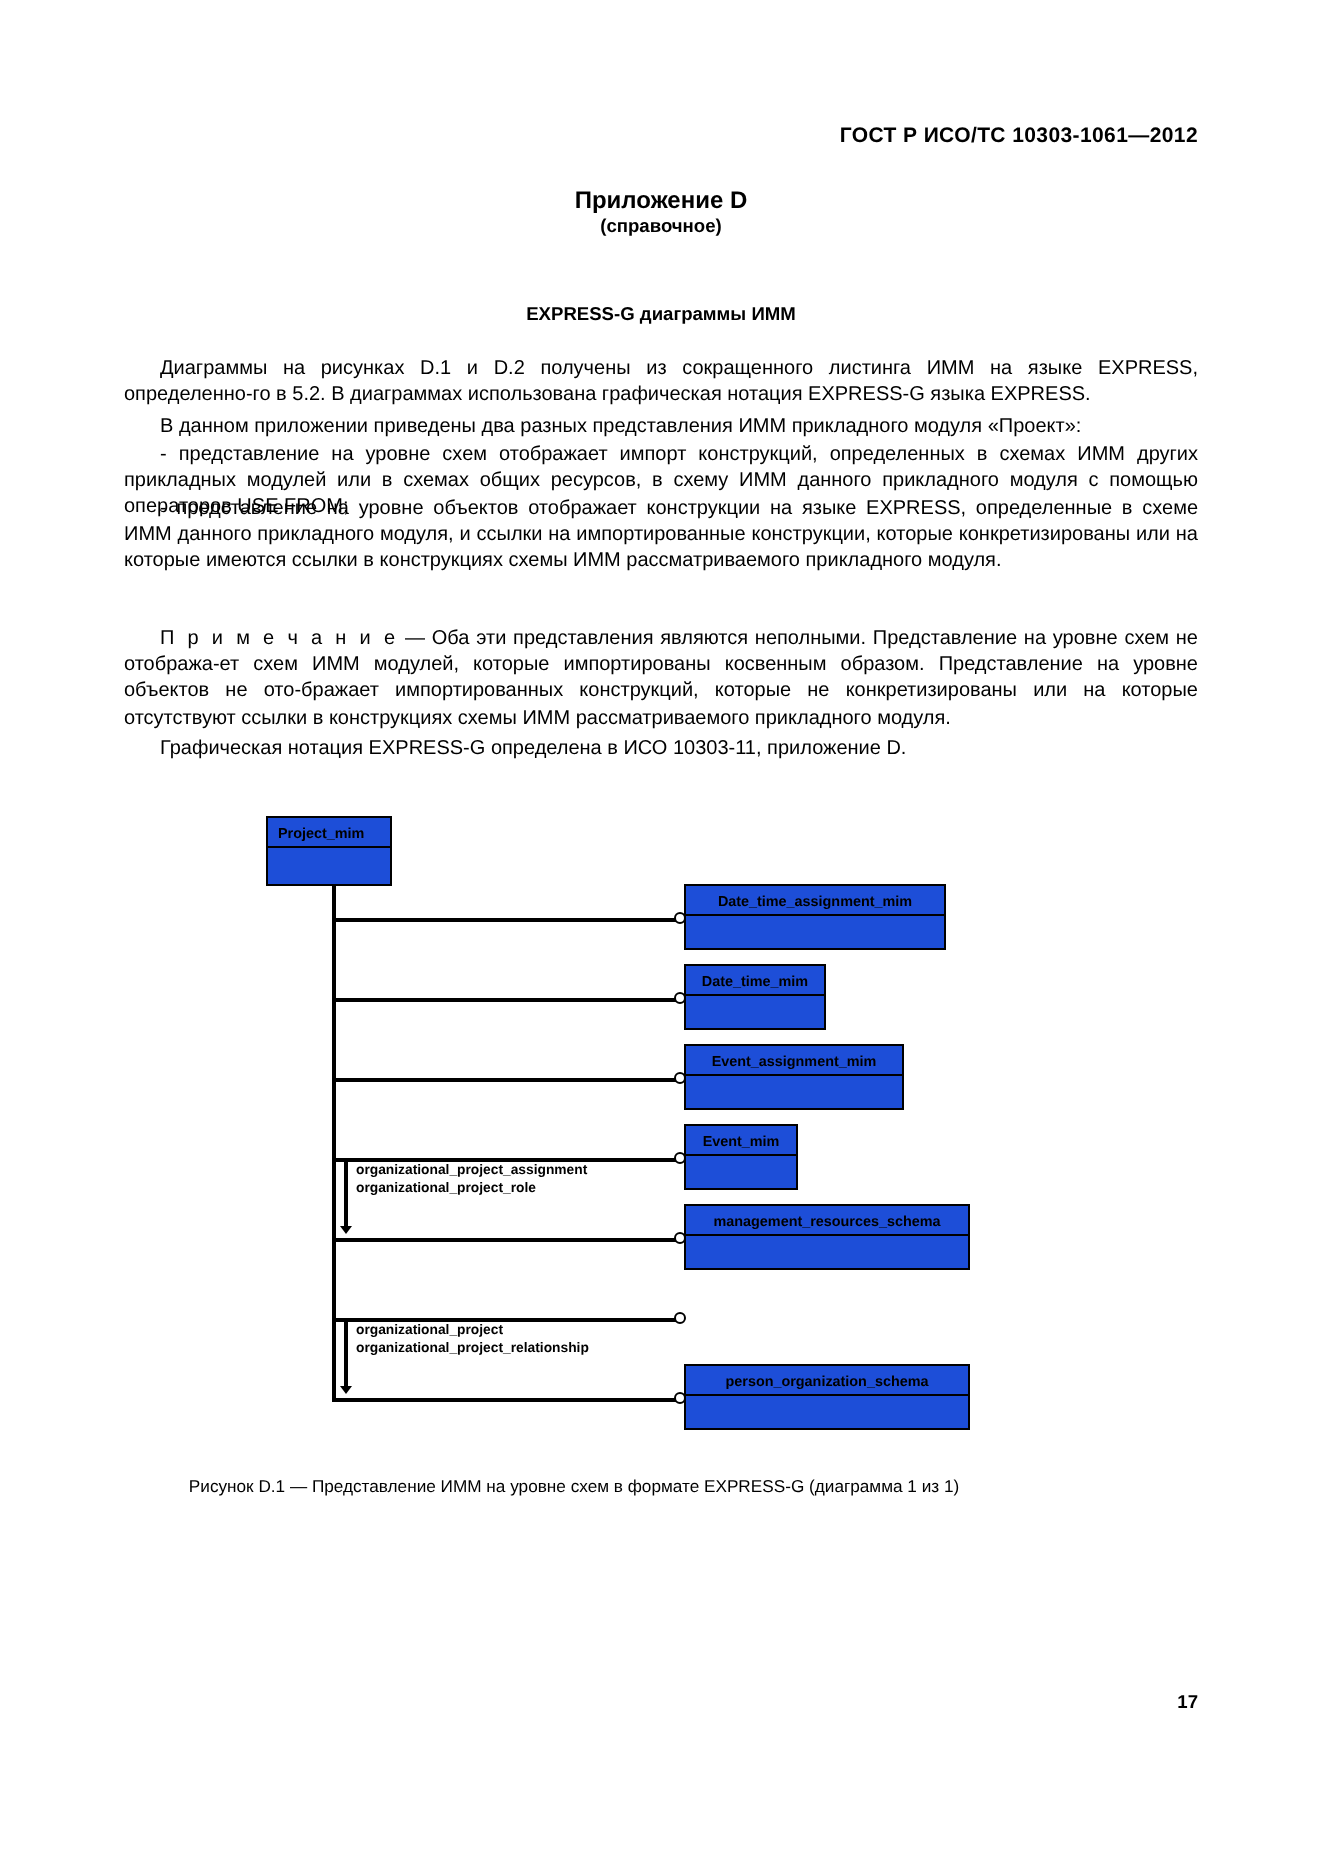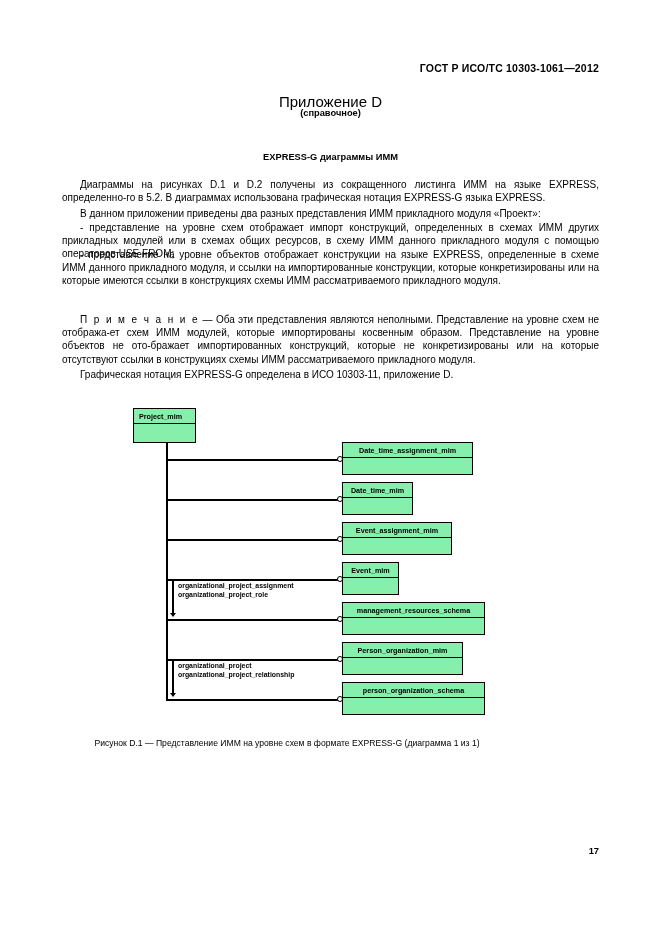--- a/index.html
+++ b/index.html
@@ -26,22 +26,22 @@
     font-weight: bold;
     letter-spacing: 0.2px;
     white-space: nowrap;
   }
   .annex {
     position: absolute;
     top: 93px;
     left: 0;
     width: 661px;
     text-align: center;
-    font-size: 15px;
-    font-weight: normal;
+    font-size: 12px;
+    font-weight: bold;
   }
   .annex-sub {
     position: absolute;
     top: 108px;
     left: 0;
     width: 661px;
     text-align: center;
     font-size: 9.3px;
     font-weight: bold;
   }
@@ -75,21 +75,21 @@
   #figure {
     position: absolute;
     left: 0;
     top: 395px;
     width: 661px;
     height: 330px;
   }
   .ebox {
     position: absolute;
     border: 1.6px solid #000;
-    background: #86efac;
+    background: #1d4ed8;
     box-sizing: border-box;
   }
   .ebox .ename {
     position: absolute;
     left: 0; right: 0; top: 0;
     height: 15px;
     line-height: 15px;
     border-bottom: 1.6px solid #000;
     box-sizing: border-box;
     font-size: 7.2px;
@@ -231,23 +231,20 @@
     </div>
 
     <div class="branch" style="left:166px; top:224px; width:176px;"></div>
     <div class="circ" style="left:337px; top:221px;"></div>
     <div class="ebox" style="left:342px; top:207px; width:143px; height:33px;">
       <div class="ename">management_resources_schema</div>
     </div>
 
     <div class="branch" style="left:166px; top:264px; width:176px;"></div>
     <div class="circ" style="left:337px; top:261px;"></div>
-    <div class="ebox" style="left:342px; top:247px; width:121px; height:33px;">
-      <div class="ename">Person_organization_mim</div>
-    </div>
 
     <div class="arrowline" style="left:172px; top:265px; height:34px;"></div>
     <div class="arrowhead" style="left:169.6px; top:298px;"></div>
     <div class="reflbl" style="left:178px; top:266px;">
       <div>organizational_project</div>
       <div>organizational_project_relationship</div>
     </div>
 
     <div class="branch" style="left:166px; top:304px; width:176px;"></div>
     <div class="circ" style="left:337px; top:301px;"></div>

